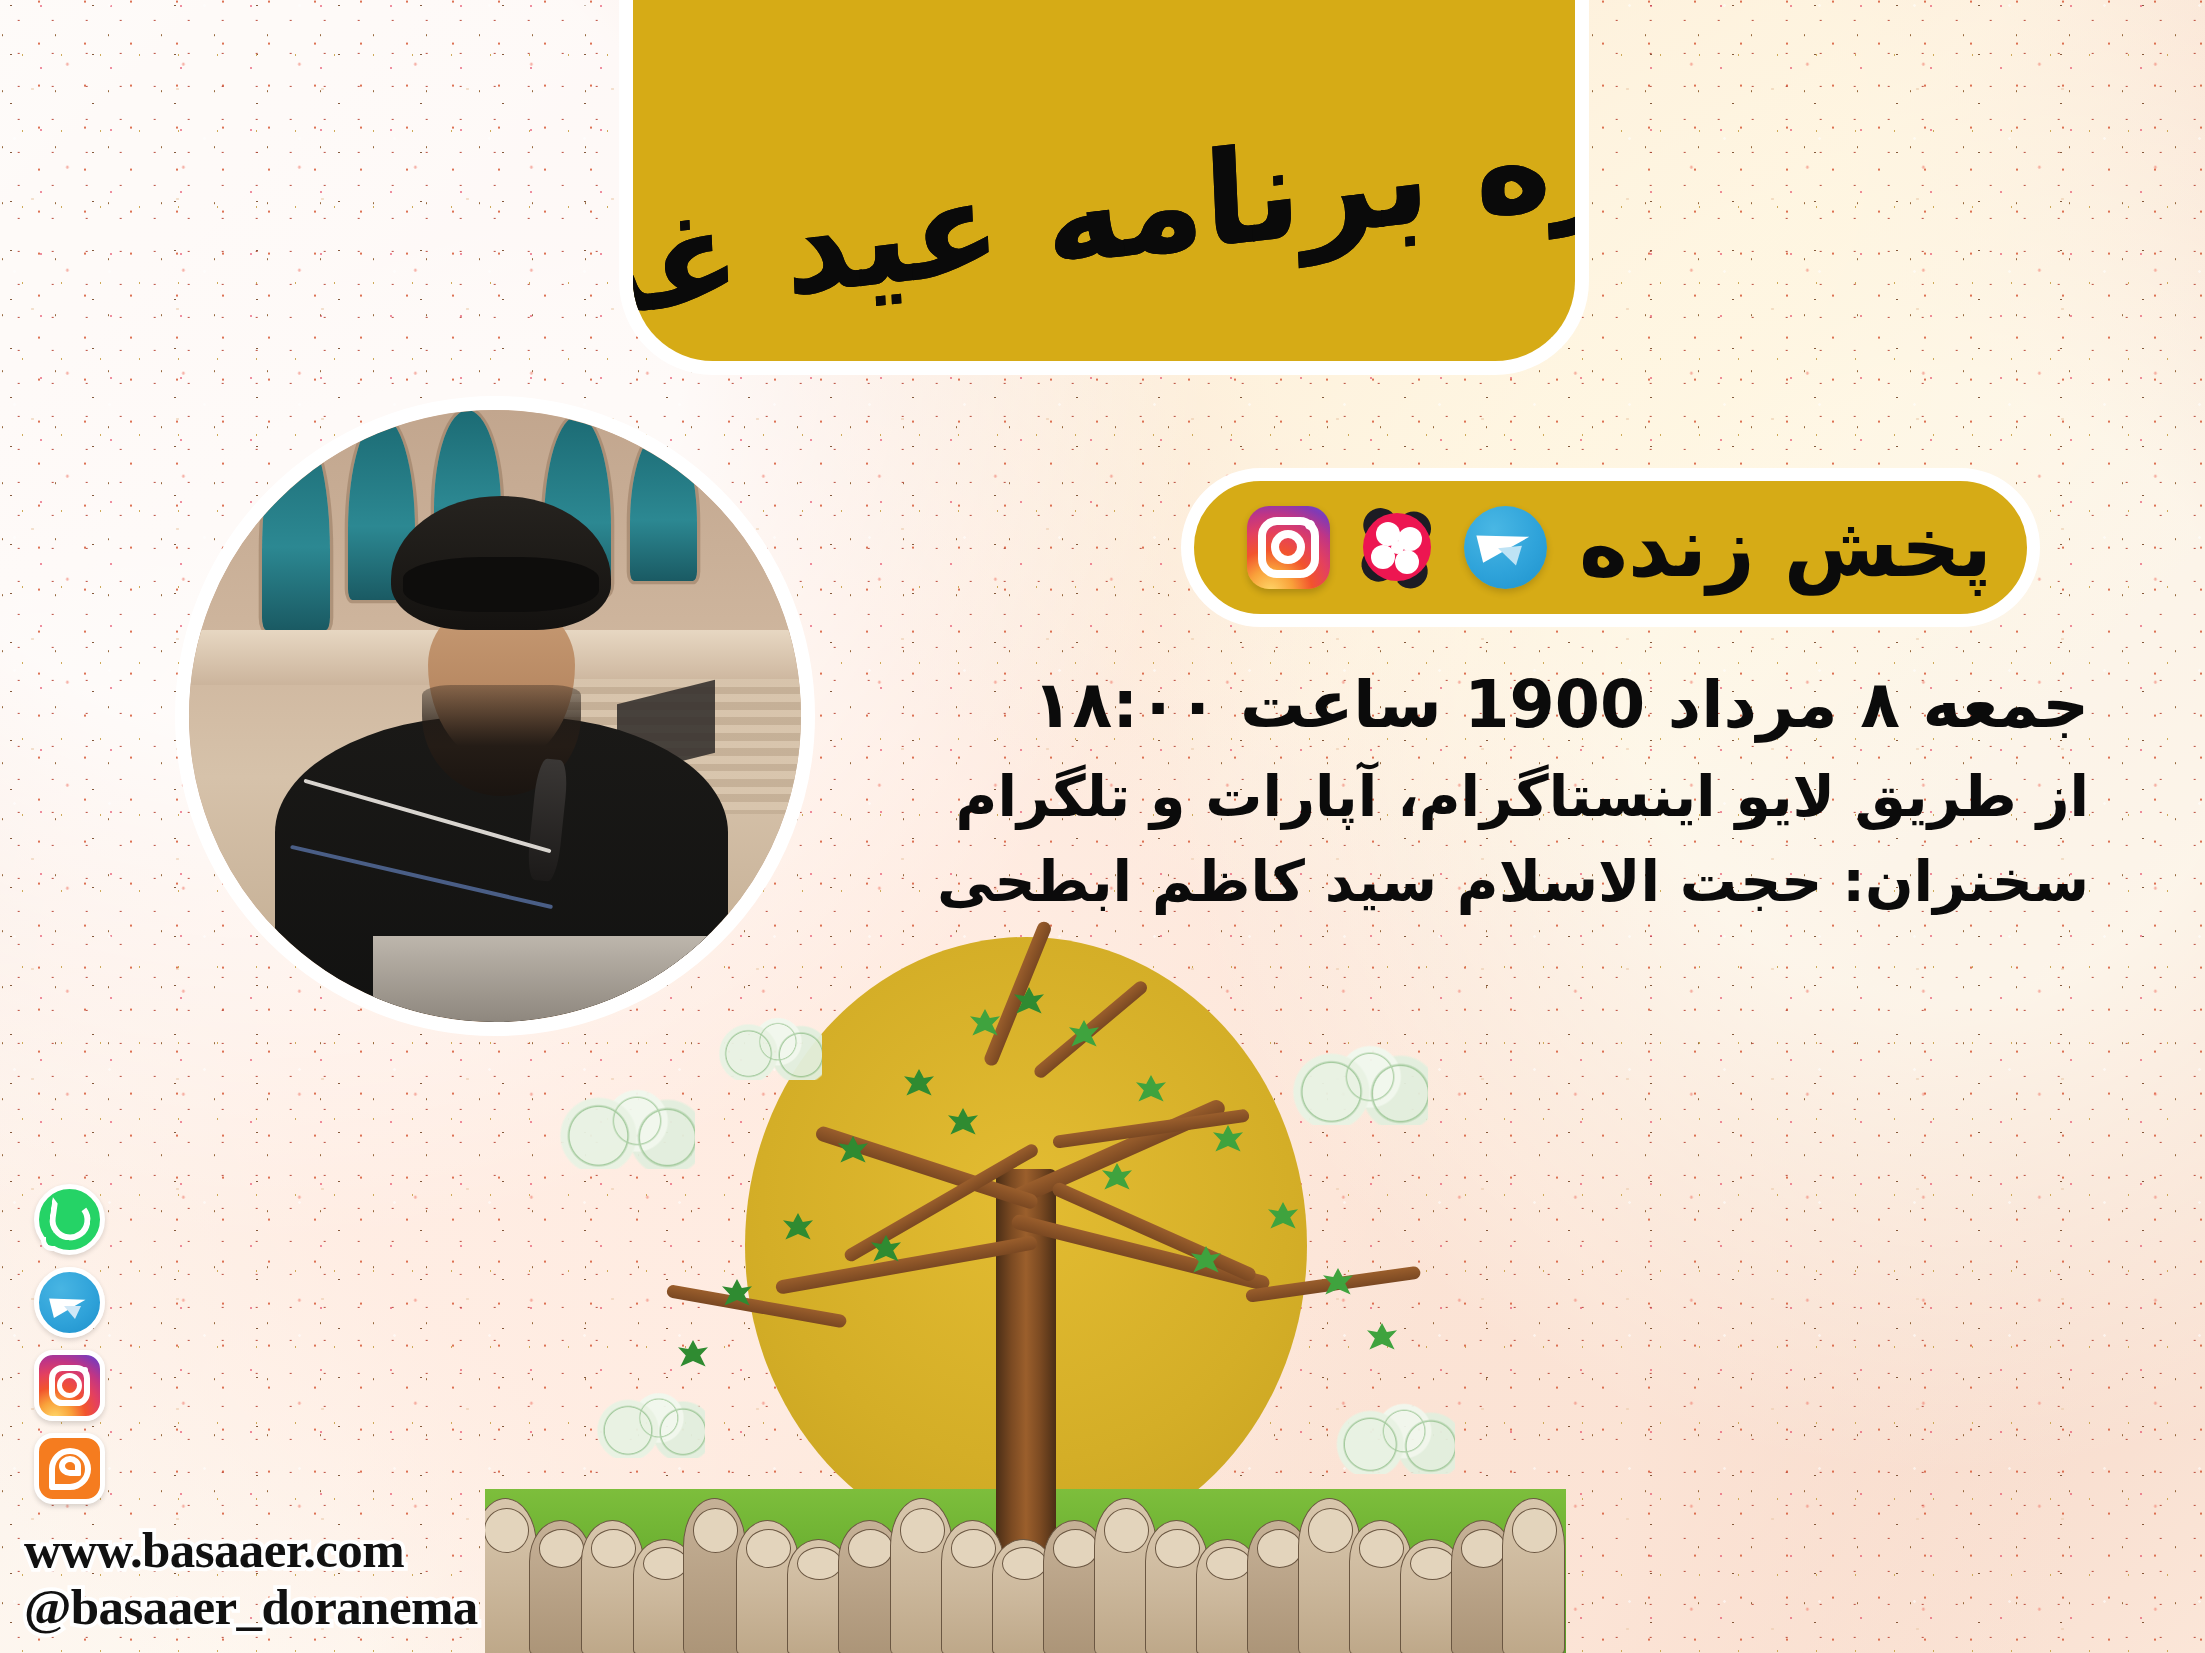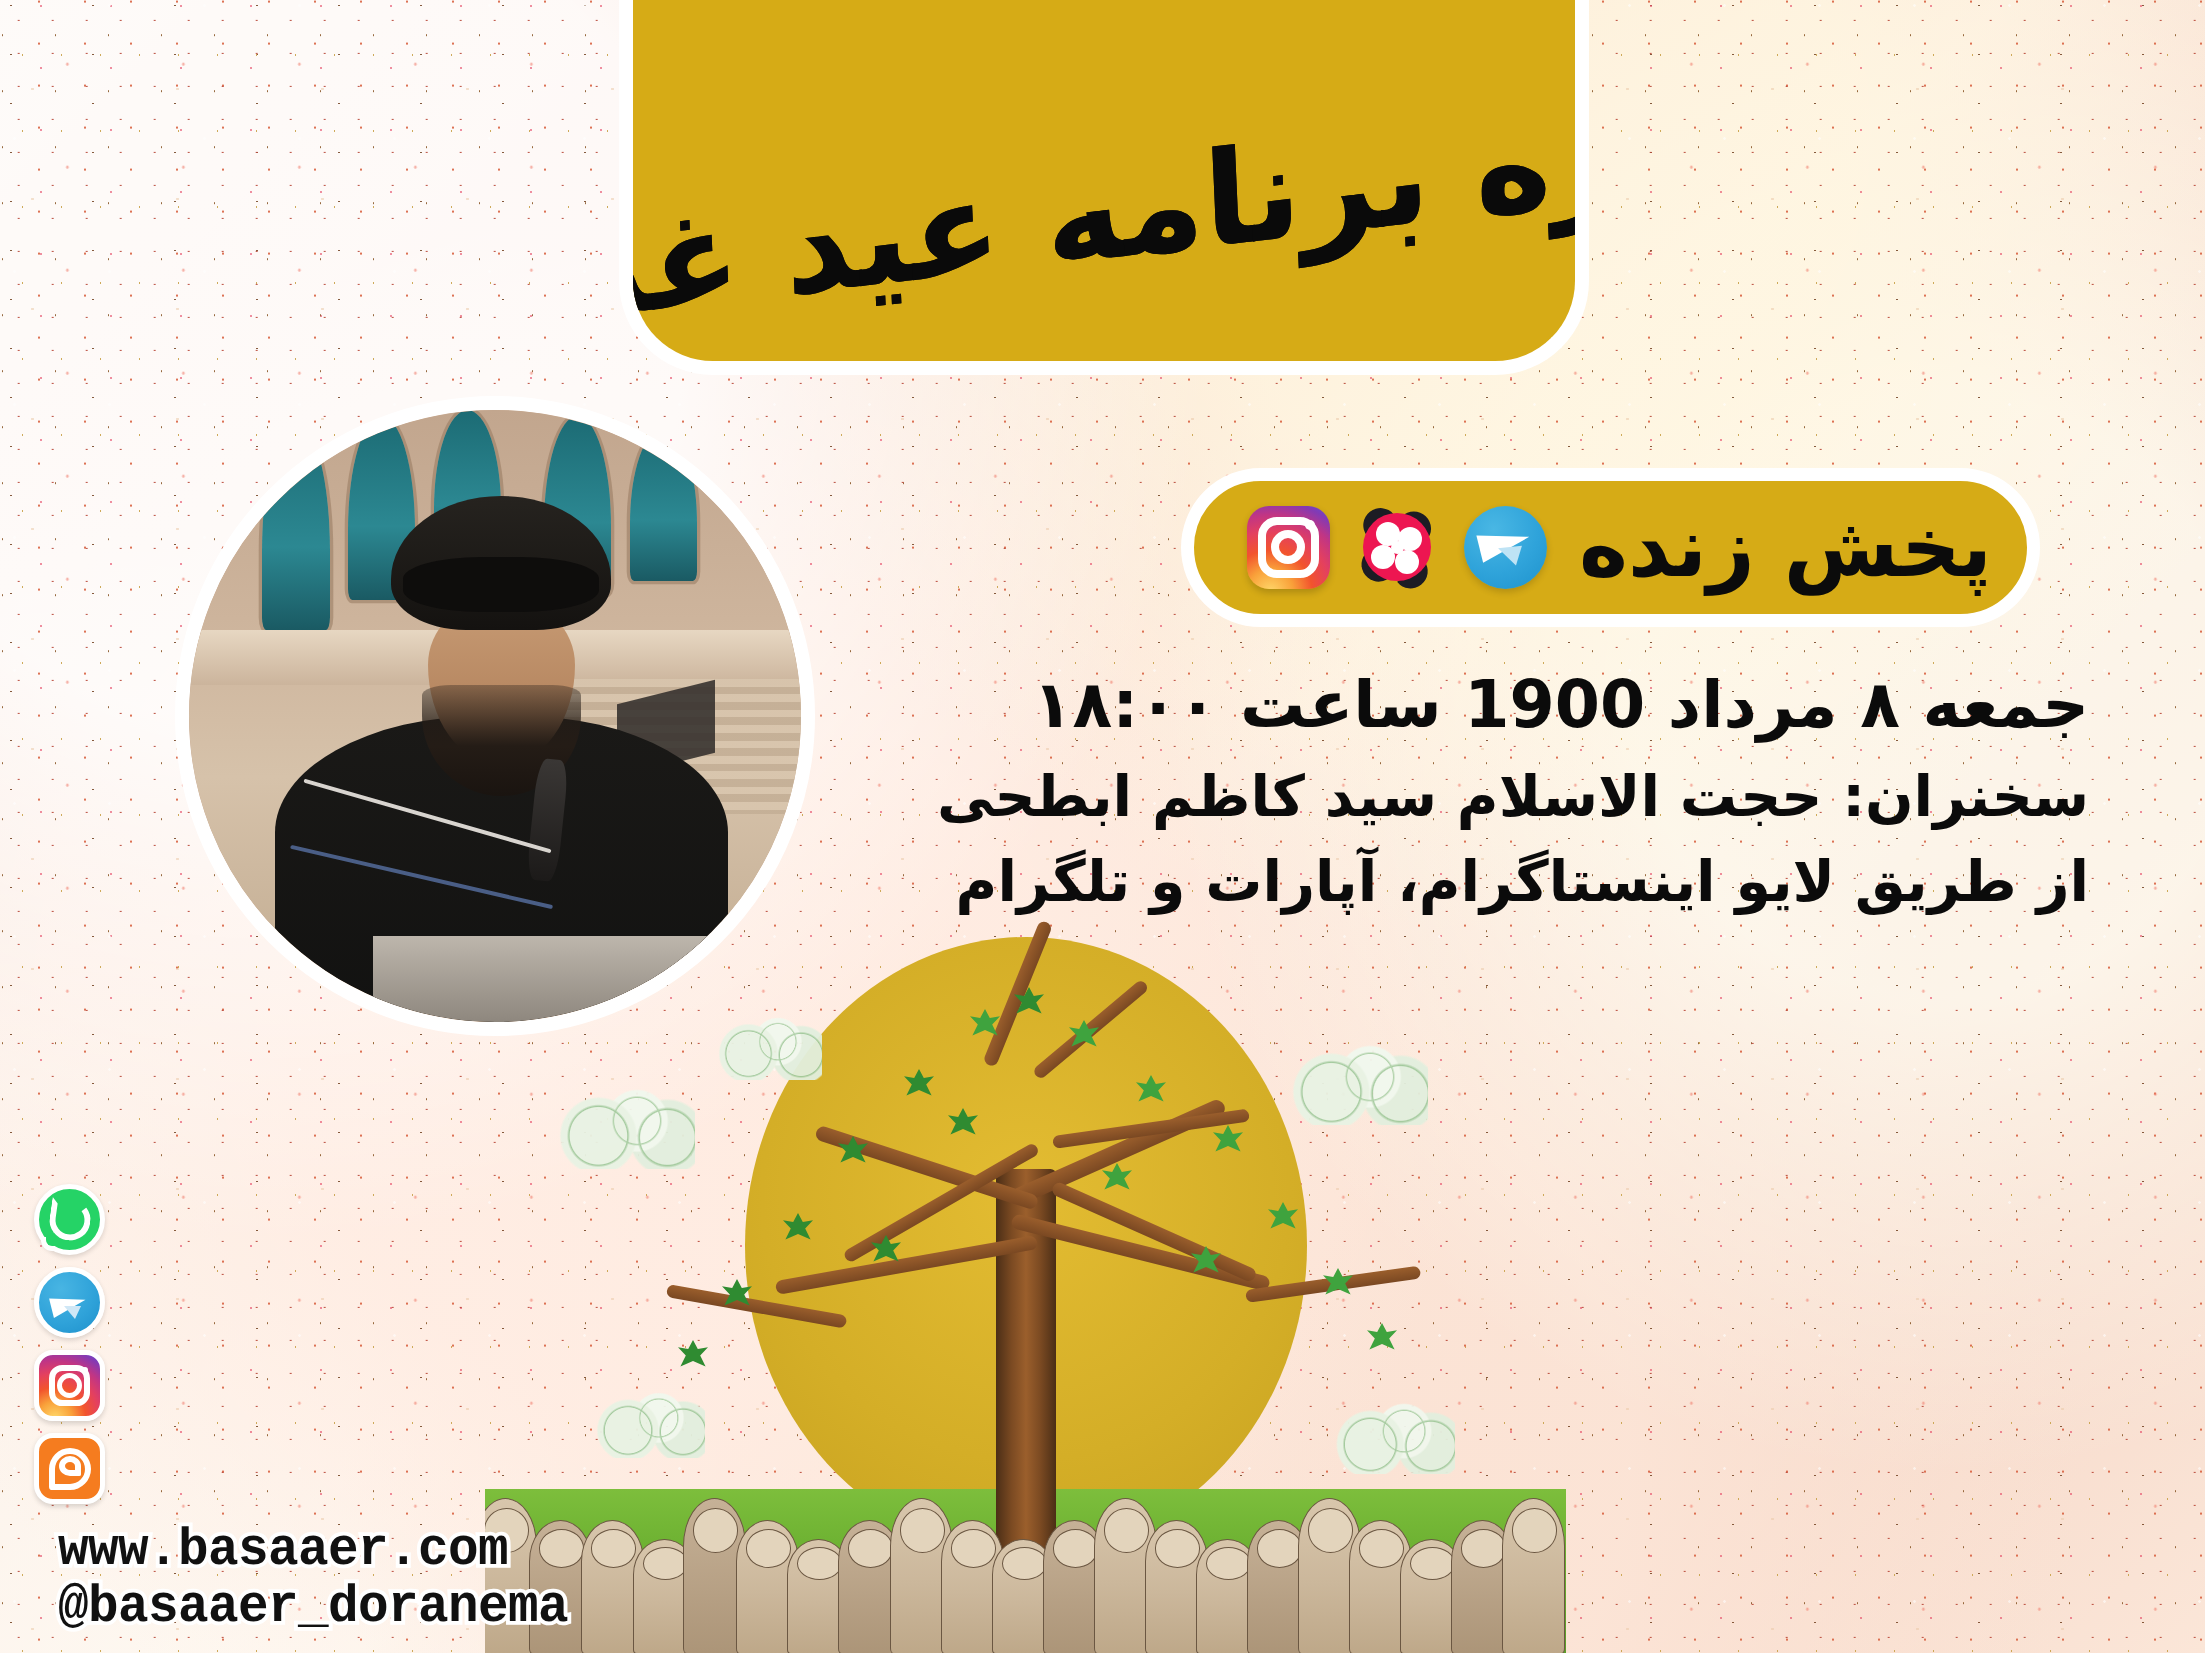--- a/index.html
+++ b/index.html
@@ -363,25 +363,24 @@
   }
   .ei-inner{
     position:absolute;left:50%;top:46%;transform:translate(-50%,-50%);
     width:22px;height:20px;border:6px solid #fff;border-radius:50% 50% 8% 50%;box-sizing:border-box;
   }
 
   
   .contact{position:absolute;left:24px;top:1522px;direction:ltr;text-align:left;}
   .contact-line{
     color:#111;font-weight:700;font-size:51px;line-height:1.12;
-    font-family:Liberation Mono, monospace;
+    font-family:Liberation Serif, serif;
     letter-spacing:-0.6px;white-space:nowrap;
     -webkit-text-stroke:7.7px #FFFFFF;
     paint-order:stroke fill;
-    margin-left:34px;
   }
 </style>
 </head>
 <body>
 
 <div class="poster">
 
   <div class="paper-texture"></div>
   <div class="speckles"></div>
   <div class="speckles2"></div>
@@ -436,22 +435,22 @@
       </div>
       <div class="tg">
         <div class="tg-plane"></div>
         <div class="tg-fold"></div>
       </div>
     </div>
   </div>
 
   <div class="info-block">
     <div class="info-line l1">جمعه ۸ مرداد 1900 ساعت ۱۸:۰۰</div>
+    <div class="info-line l3">از طریق لایو اینستاگرام، آپارات و تلگرام</div>
     <div class="info-line l2">سخنران: حجت الاسلام سید کاظم ابطحی</div>
-    <div class="info-line l3">از طریق لایو اینستاگرام، آپارات و تلگرام</div>
   </div>
 
   <div class="illus">
     <div class="sun-disc"></div>
     <div class="grass"></div>
 
     <div class="trunk"></div>
 
     <div class="branch" style="left:527px;top:287px;width:232px;height:16.5px;transform:rotate(-24deg);"></div>
     <div class="branch" style="left:527px;top:309px;width:265px;height:15.4px;transform:rotate(14deg);"></div>

